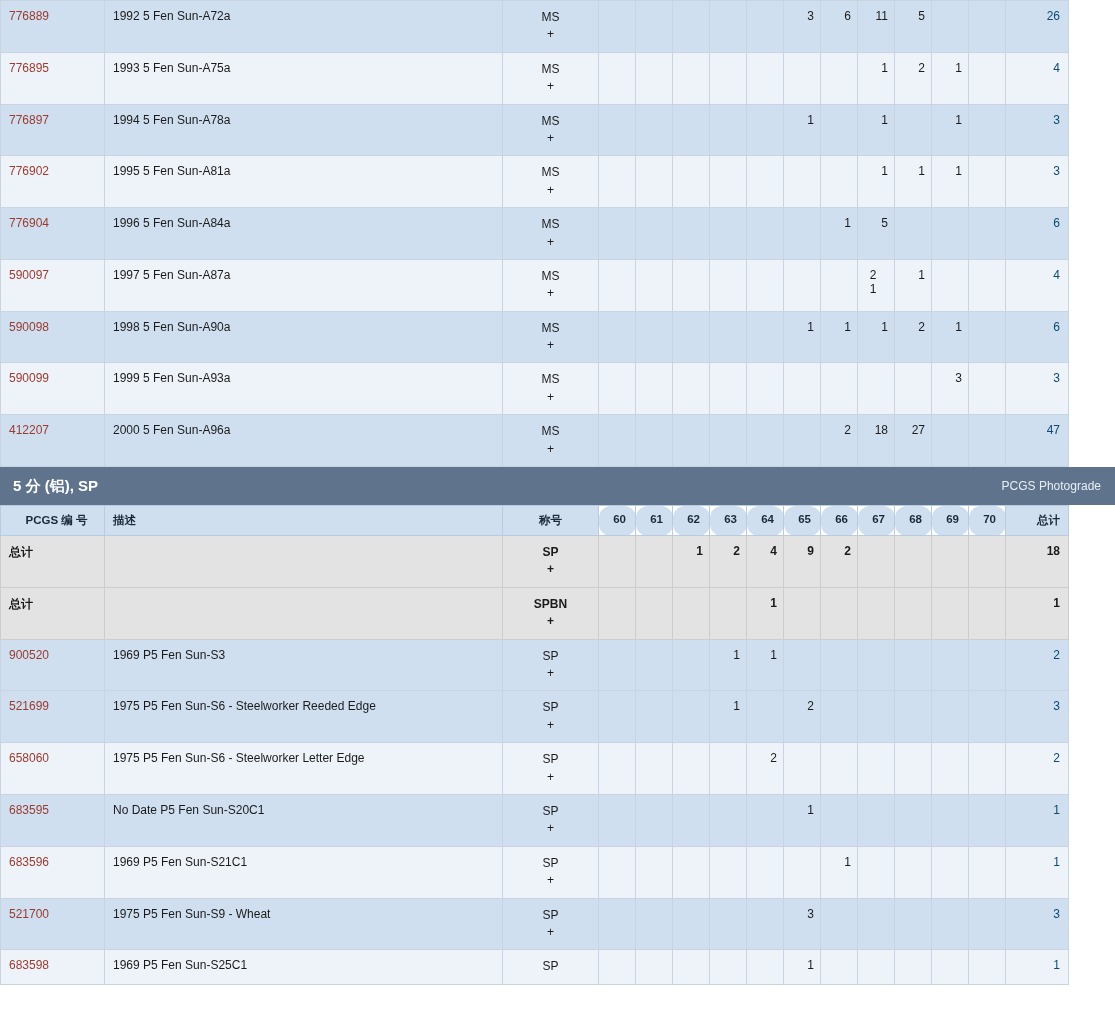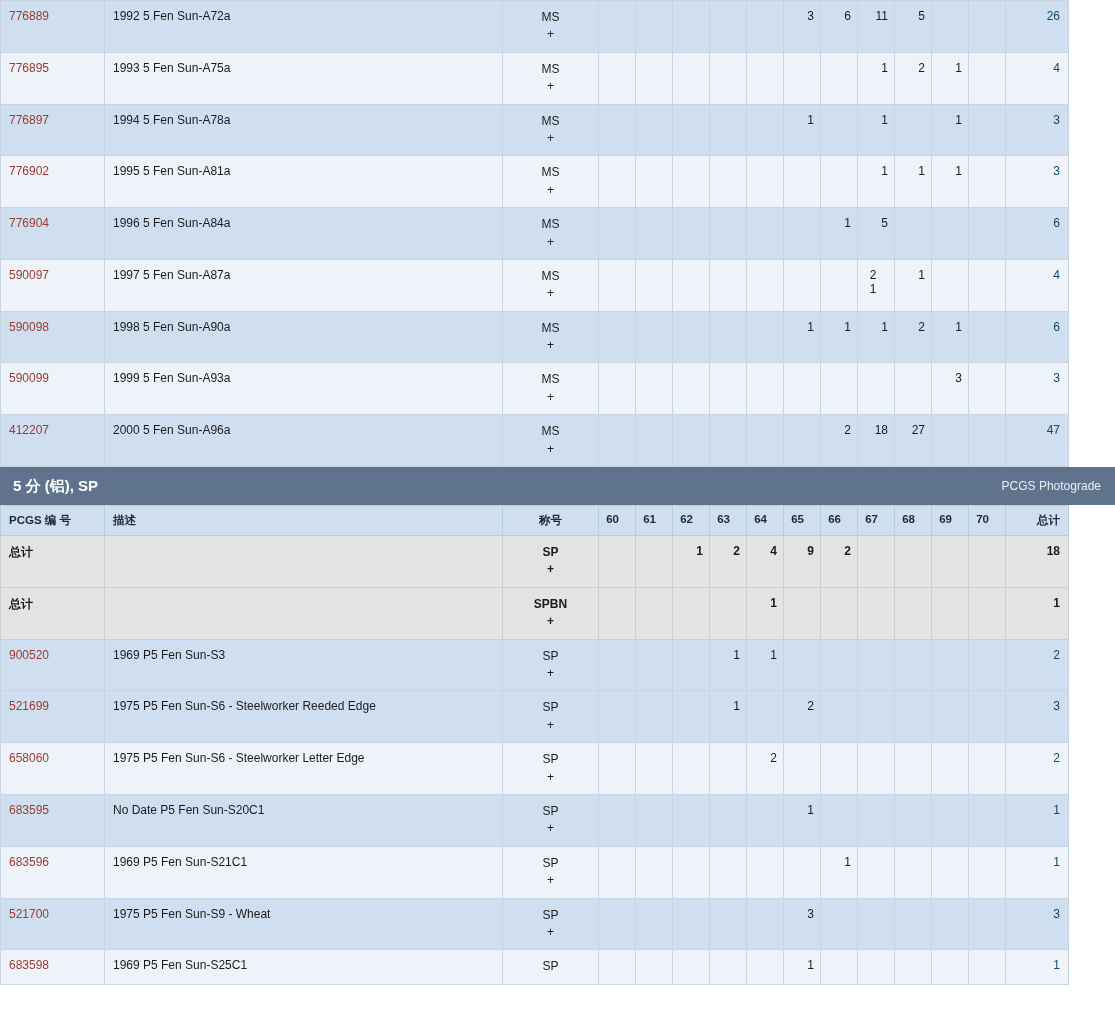--- a/index.html
+++ b/index.html
@@ -88,24 +88,24 @@
 
   
   tr.col-head td {
     background: #cfdff0;
     font-weight: bold;
     font-size: 11.5px;
     color: #1b2a3a;
     padding: 7px 0 7px 0;
     border: 1px solid #b9cbdf;
   }
-  tr.col-head td.h-pcgs { padding-left: 8px; text-align: left; }
+  tr.col-head td.h-pcgs { padding-left: 8px; text-align: center; }
   tr.col-head td.h-desc { padding-left: 8px; text-align: left; }
   tr.col-head td.h-desig { text-align: center; }
-  tr.col-head td.h-g { text-align: right; padding-right: 16px; }
+  tr.col-head td.h-g { text-align: right; padding-right: 9px; border-radius: 12px; }
   tr.col-head td.h-tot { text-align: right; padding-right: 8px; }
 
   
   tr.total-row td {
     background: #e3e3e3;
     font-weight: bold;
     color: #1b1b1b;
     border: 1px solid #cdcdcd;
   }
   tr.total-row td.row-desig { font-weight: bold; }

